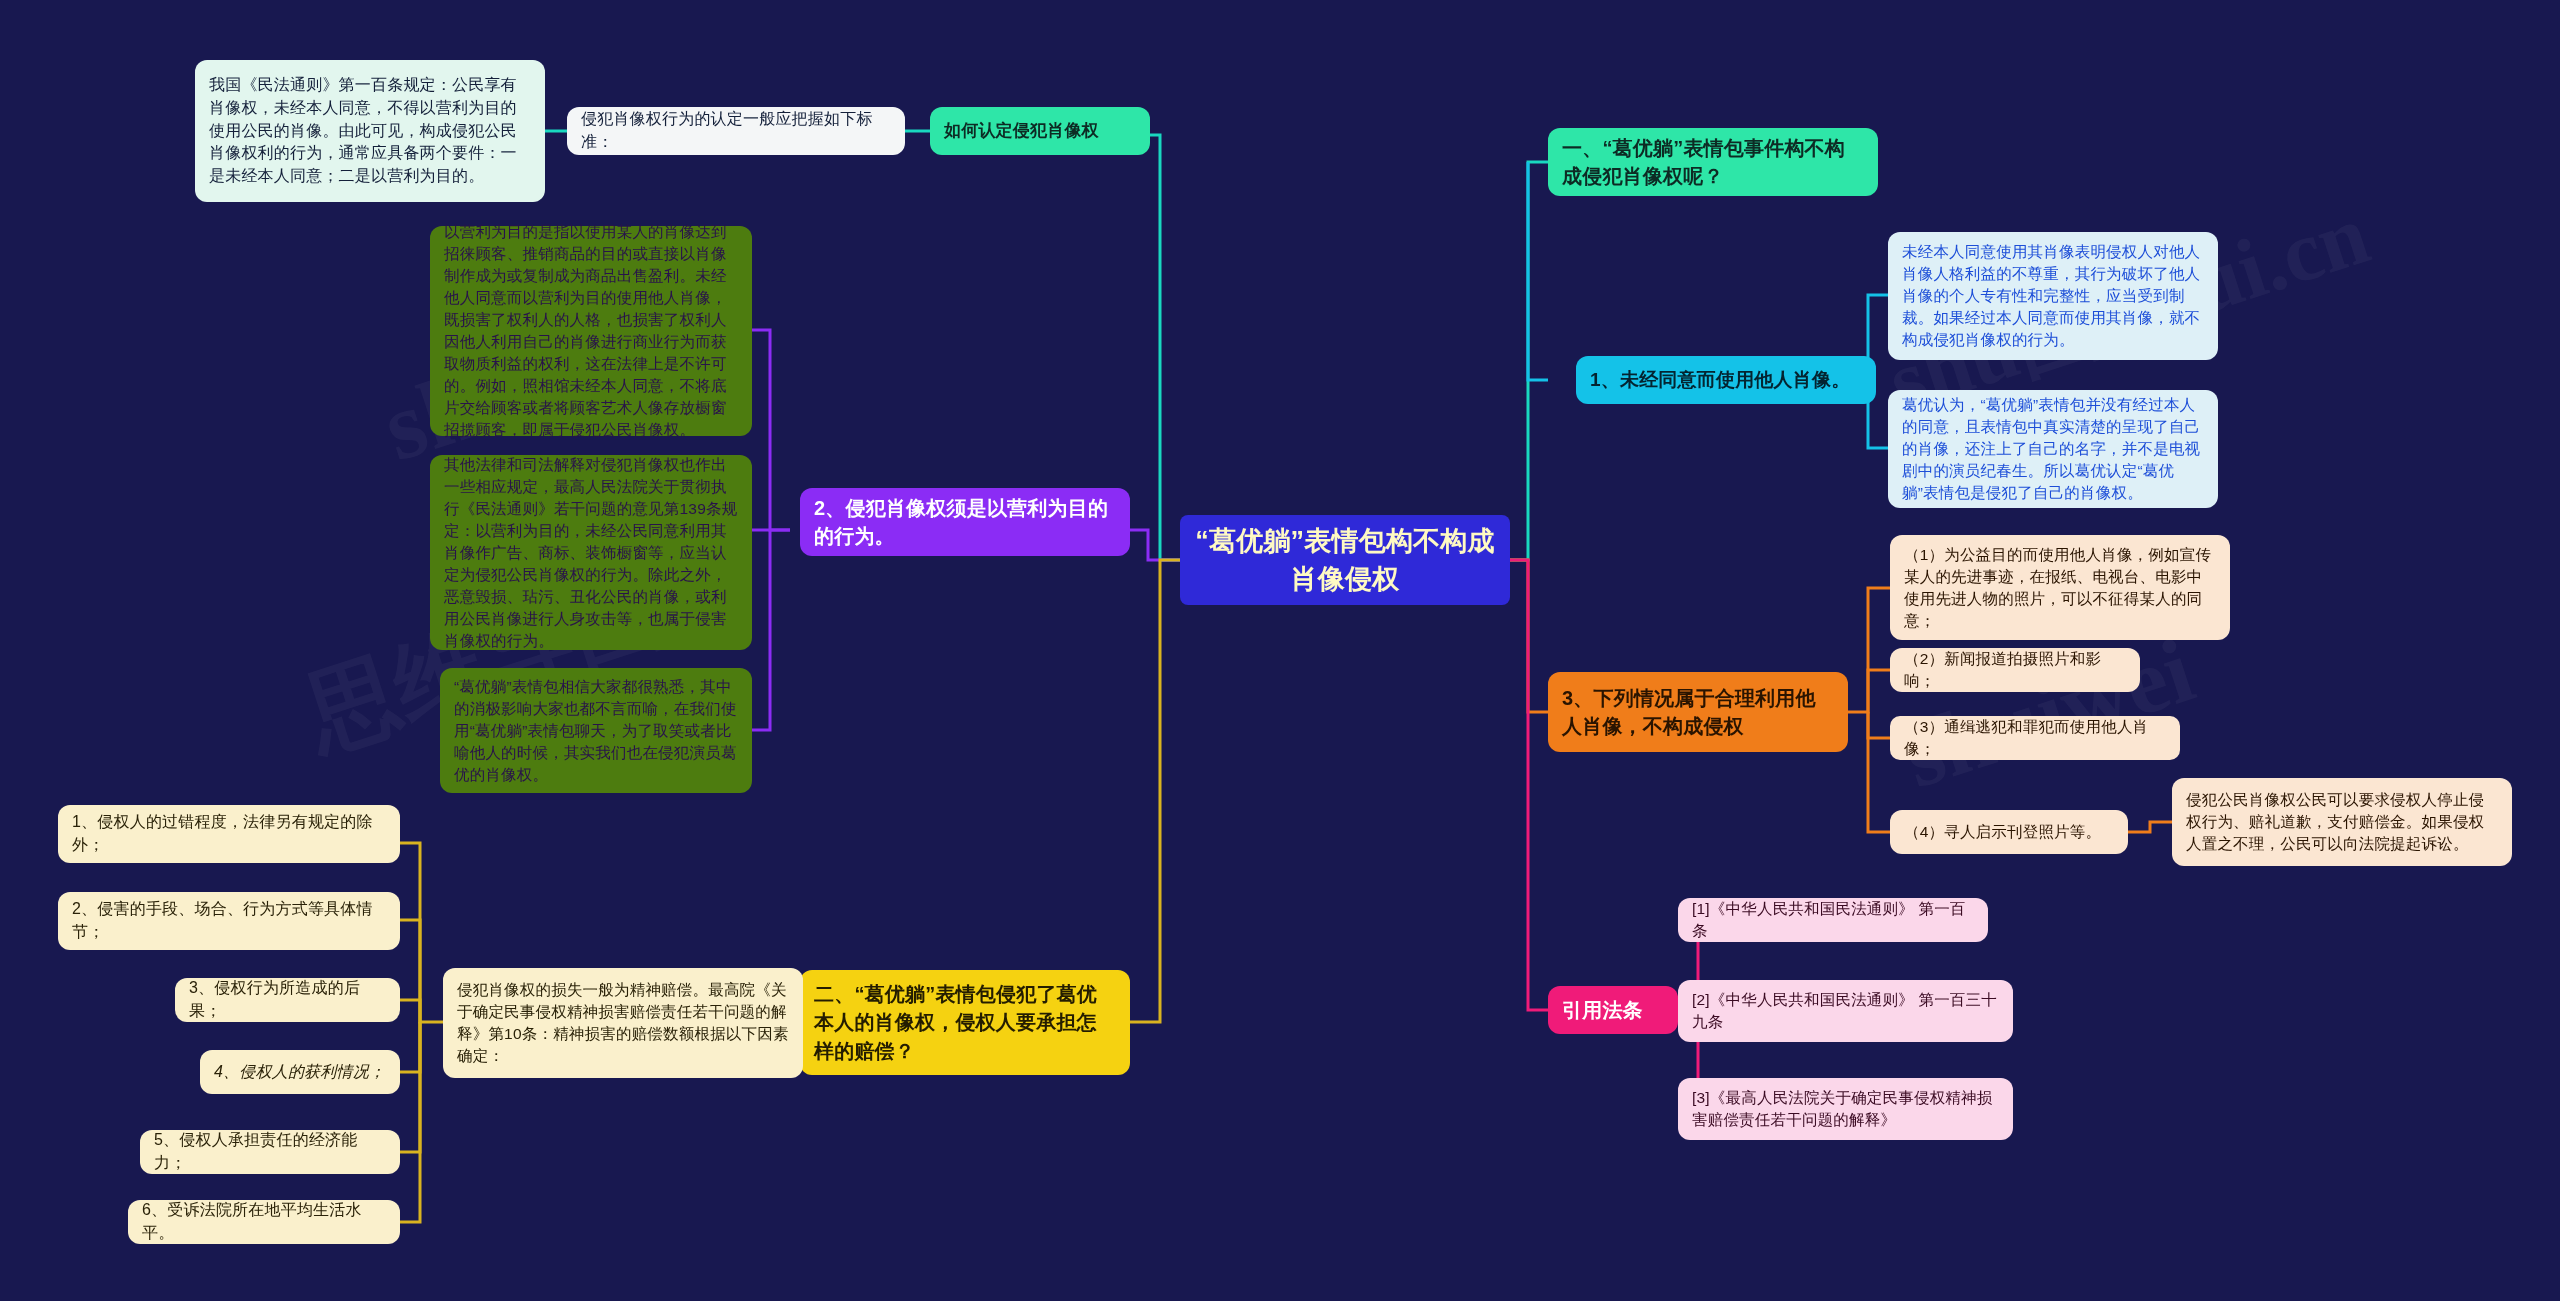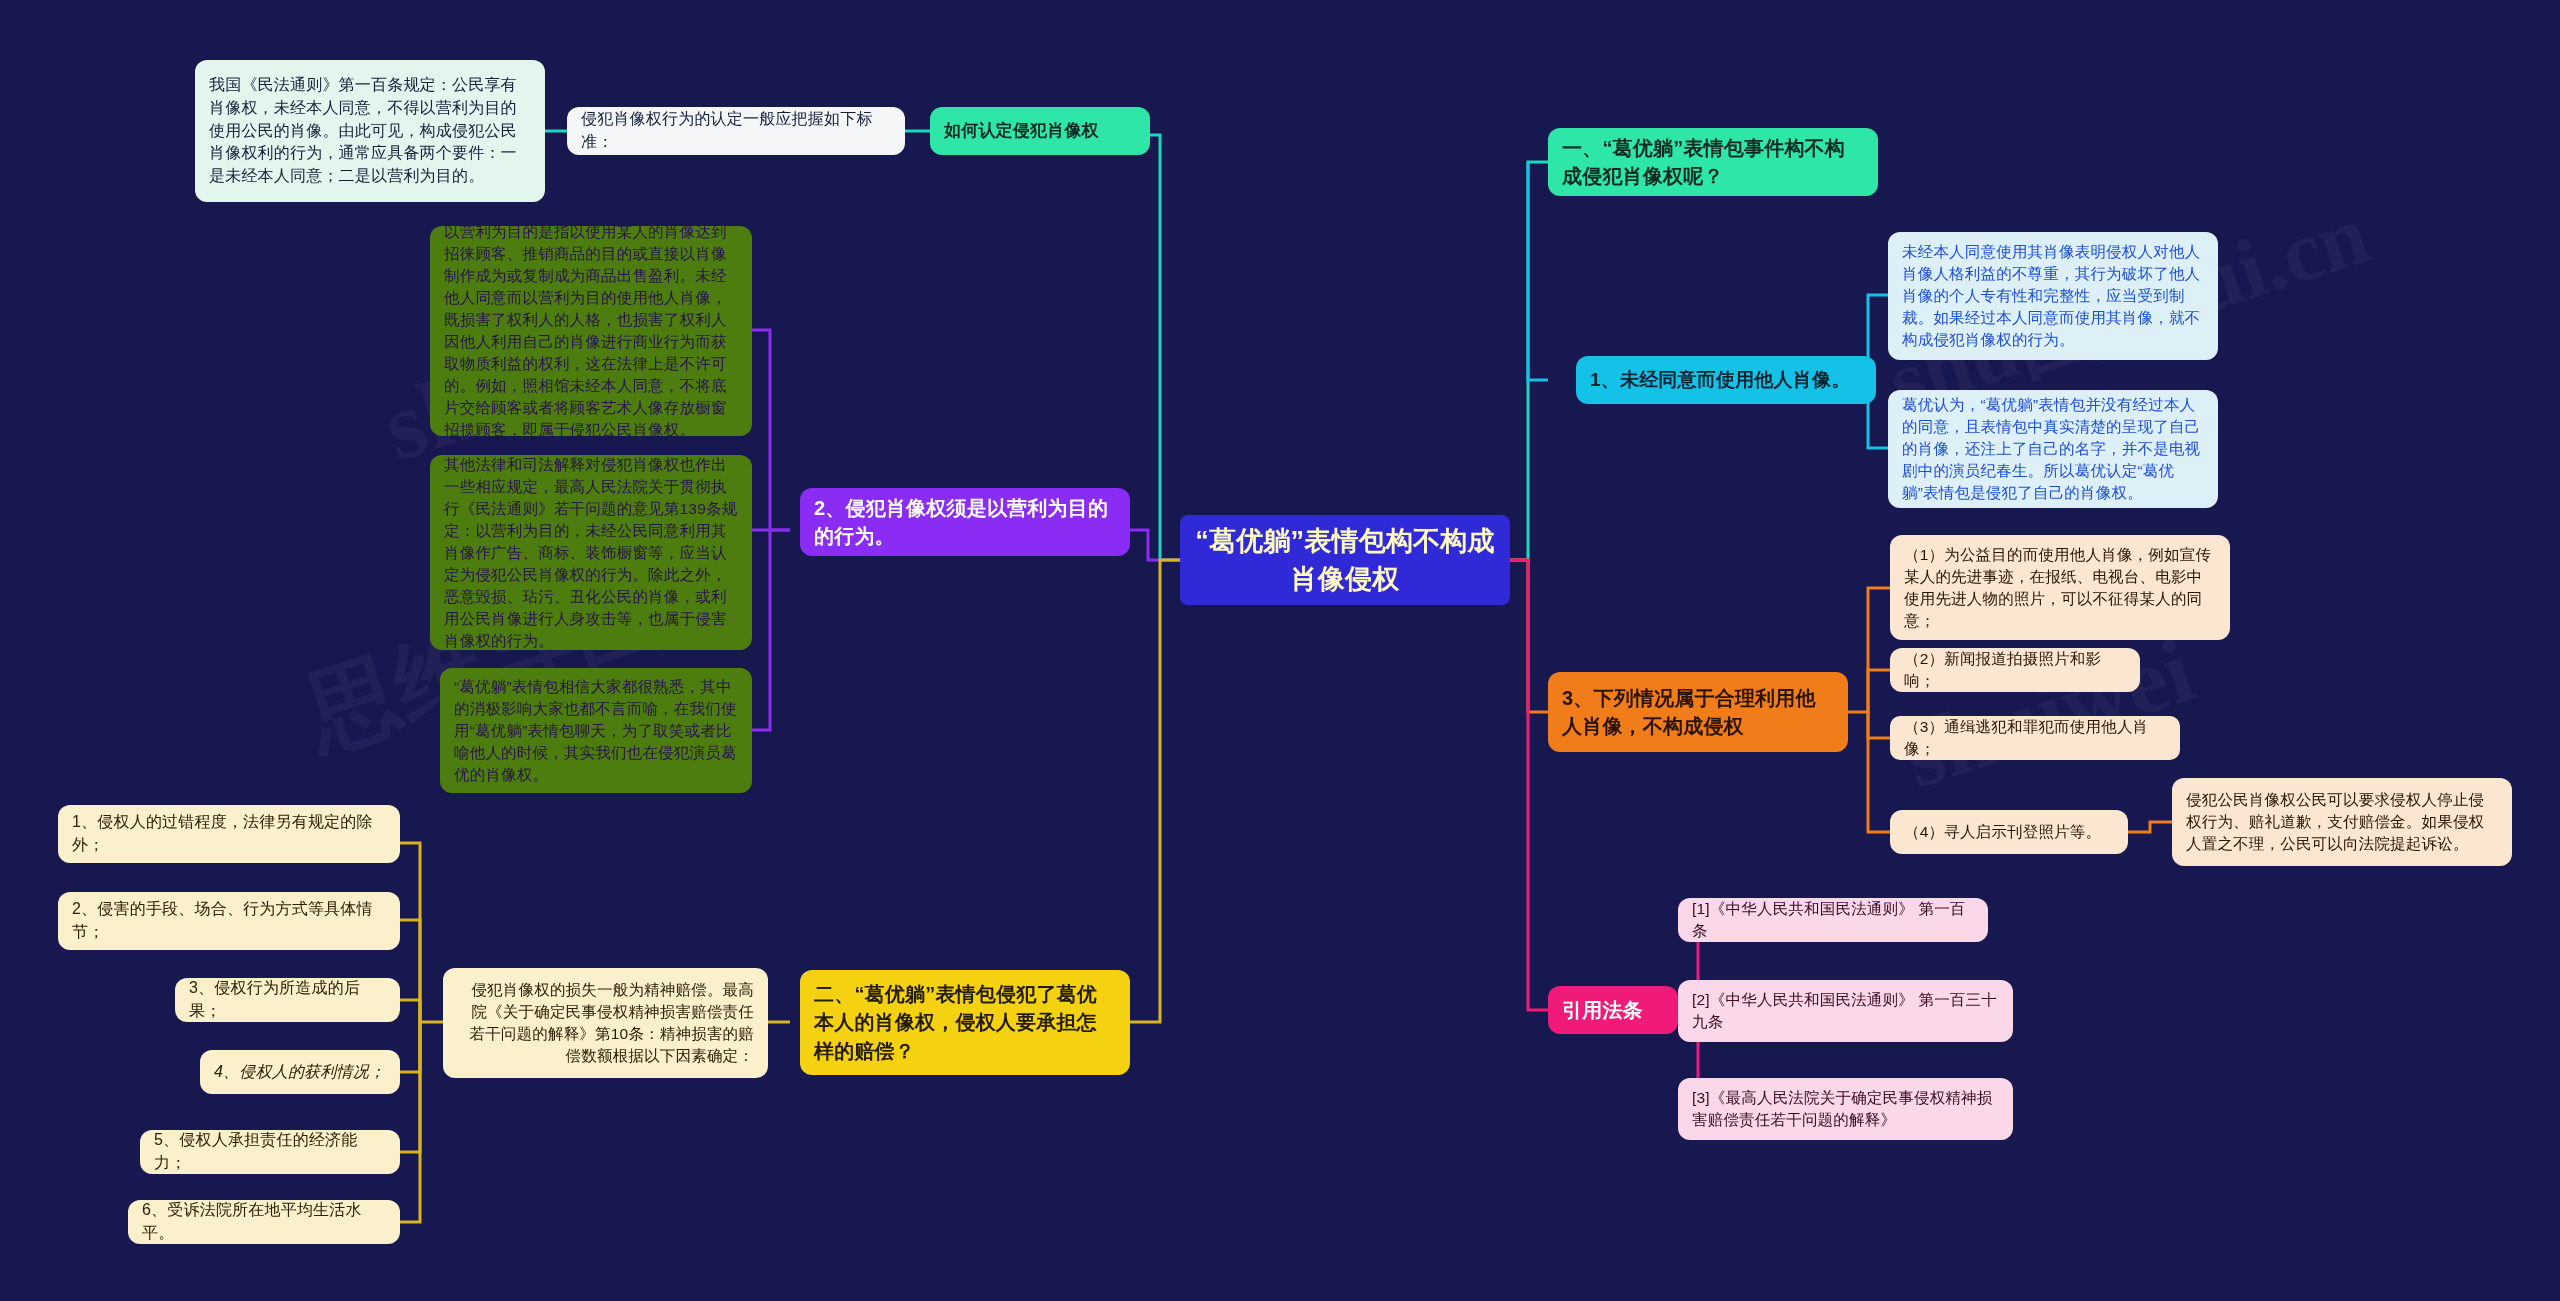--- a/index.html
+++ b/index.html
@@ -129,21 +129,21 @@
   </div>
 
   <div class="node n-lilac" style="left:440px; top:668px; width:312px; height:125px; font-size:15.5px;">
     <span>“葛优躺”表情包相信大家都很熟悉，其中的消极影响大家也都不言而喻，在我们使用“葛优躺”表情包聊天，为了取笑或者比喻他人的时候，其实我们也在侵犯演员葛优的肖像权。</span>
   </div>
 
   <div class="node n-yellow" style="left:800px; top:970px; width:330px; height:105px; font-size:20px;">
     <span>二、“葛优躺”表情包侵犯了葛优本人的肖像权，侵权人要承担怎样的赔偿？</span>
   </div>
 
-  <div class="node n-cream" style="left:443px; top:968px; width:325px; height:110px; font-size:15.5px;text-align:right;">
+  <div class="node n-cream" style="left:443px; top:968px; width:360px; height:110px; font-size:15.5px;">
     <span>侵犯肖像权的损失一般为精神赔偿。最高院《关于确定民事侵权精神损害赔偿责任若干问题的解释》第10条：精神损害的赔偿数额根据以下因素确定：</span>
   </div>
 
   <div class="node n-cream" style="left:58px; top:805px; width:342px; height:58px; font-size:16px;">
     <span>1、侵权人的过错程度，法律另有规定的除外；</span>
   </div>
   <div class="node n-cream" style="left:58px; top:892px; width:342px; height:58px; font-size:16px;">
     <span>2、侵害的手段、场合、行为方式等具体情节；</span>
   </div>
   <div class="node n-cream" style="left:175px; top:978px; width:225px; height:44px; font-size:16px;">

